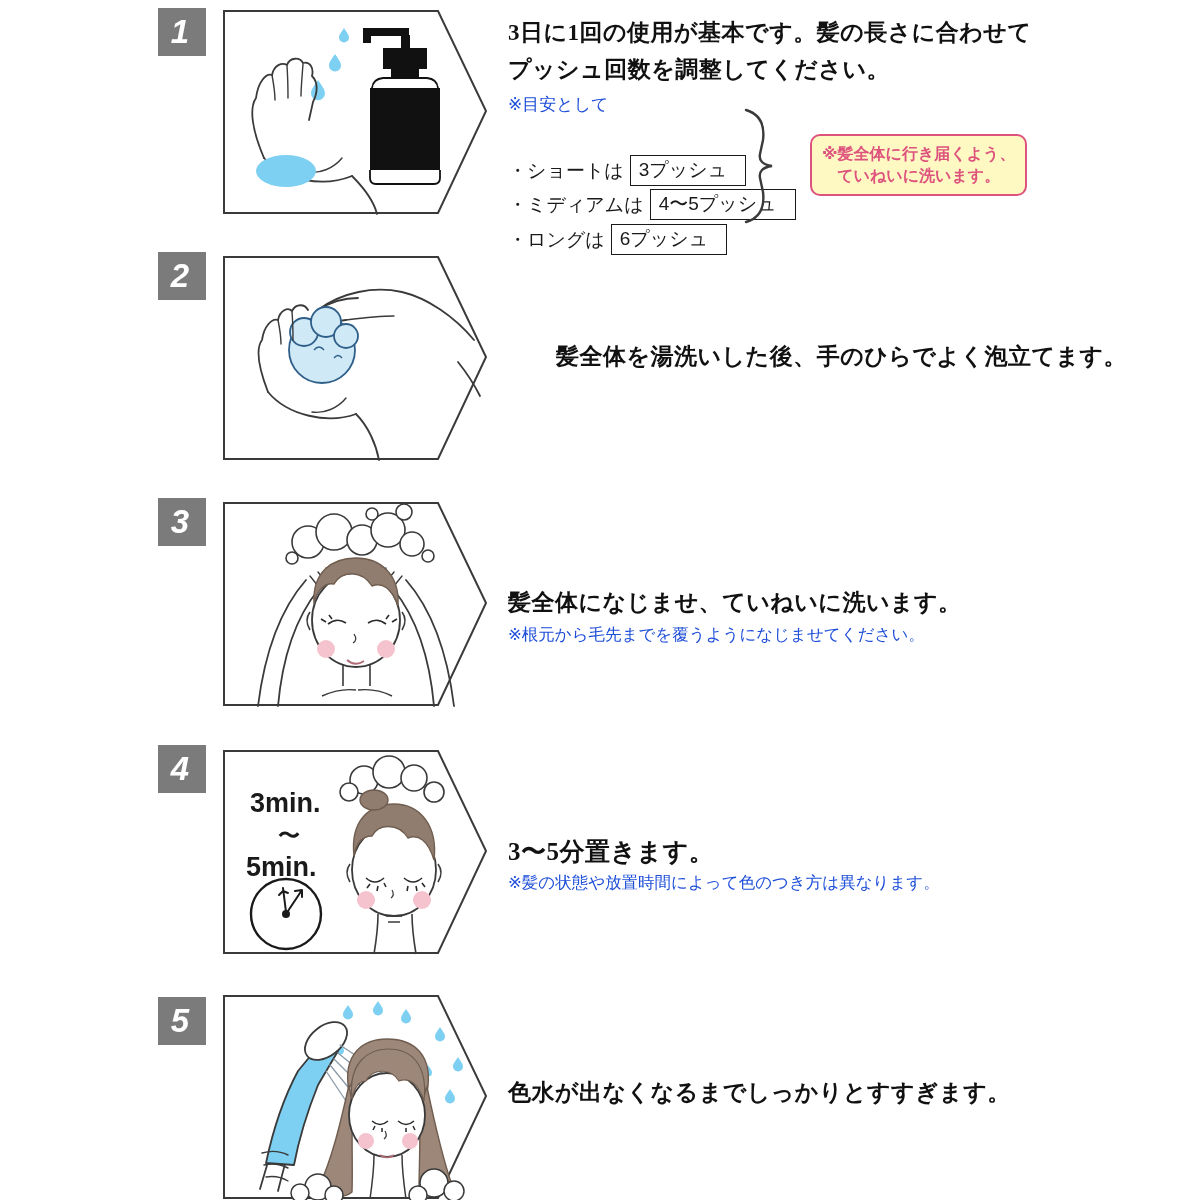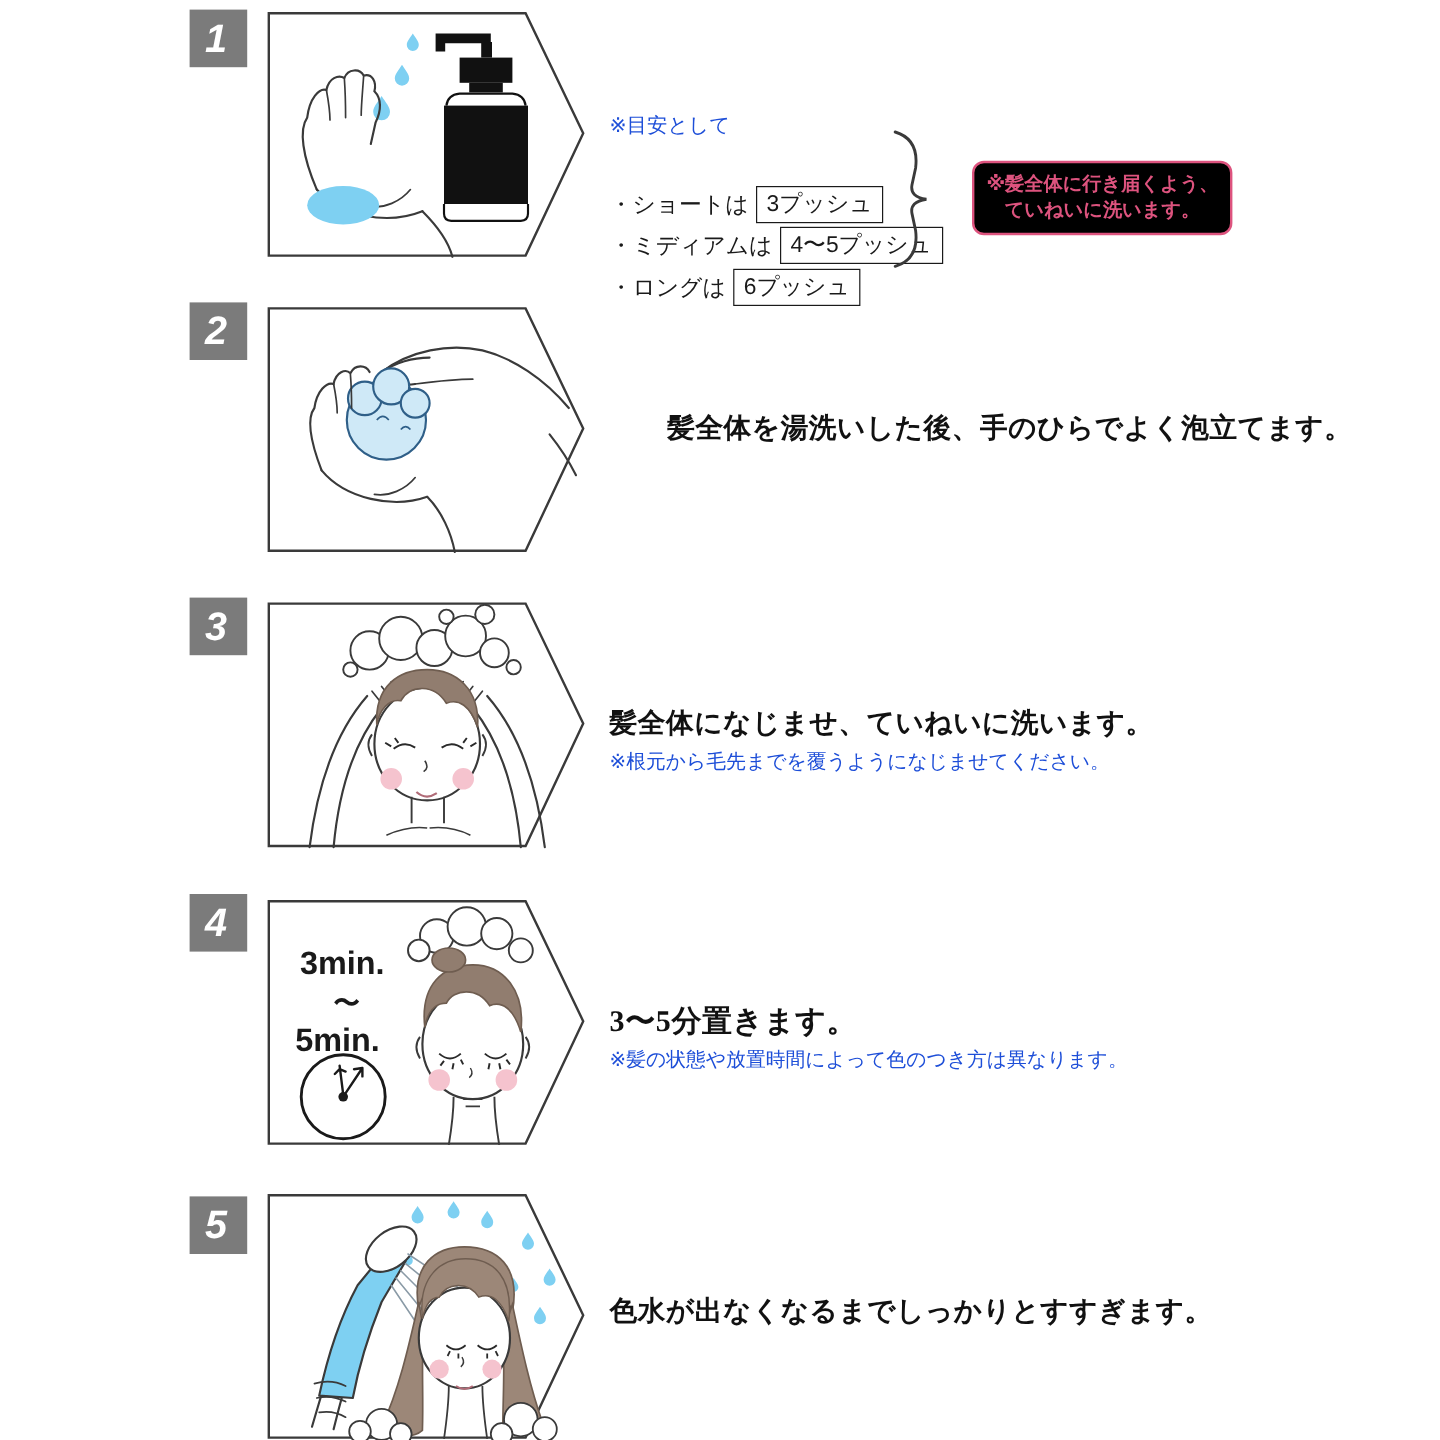--- a/index.html
+++ b/index.html
@@ -22,26 +22,26 @@
     letter-spacing:0.5px; white-space:nowrap;
   }
   .note-txt {
     font-size:16.5px; color:#1d4ed8; font-weight:400; white-space:nowrap;text-align:right;
   }
   .list-row {
     font-size:19px; font-weight:500; color:#1a1a1a; white-space:nowrap;
     display:flex; align-items:center; gap:6px;margin-top:36px;
   }
   .boxed {
-    border:1.5px solid #1a1a1a; padding:1px 8px 2px 8px; display:inline-block;
+    border:1.5px solid #1a1a1a; padding:1px 18px 2px 8px; display:inline-block;
   }
   .pink-note {
     border:2px solid #dd537e; border-radius:10px; color:#dd537e;
     font-size:16px; font-weight:bold; text-align:center;
-    padding:7px 10px; line-height:22px; white-space:nowrap; background:#000000;
+    padding:7px 10px; line-height:22px; white-space:nowrap; background:#fef9c3;
   }
   svg text.timer {
     font-family:"Liberation Sans","DejaVu Sans",sans-serif;
     font-weight:bold; fill:#1a1a1a;
   }
 </style>
 </head>
 <body>
 
 <div class="abs badge" style="left:158px; top:8px;">1</div>
@@ -68,20 +68,22 @@
     <rect x="179" y="27" width="9" height="13" fill="#111"></rect>
     <rect x="161" y="40" width="44" height="21" fill="#111"></rect>
     <rect x="169" y="61" width="28" height="8" fill="#111"></rect>
     <path d="M150 80 q1 -9 11 -10 h44 q10 1 11 10" fill="#fff" stroke="#111" stroke-width="1.8"></path>
     <rect x="148" y="80" width="70" height="82" fill="#111"></rect>
     <path d="M148 162 v8 q0 6 6 6 h58 q6 0 6 -6 v-8" fill="#fff" stroke="#111" stroke-width="1.8"></path>
   </g>
 </svg>
 
 <div class="abs" style="left:508px; top:14px;">
+  <div class="main-txt">3日に1回の使用が基本です。髪の長さに合わせて</div>
+  <div class="main-txt">プッシュ回数を調整してください。</div>
 </div>
 <div class="abs note-txt" style="left:508px; top:93px; font-size:17px;">※目安として</div>
 
 <div class="abs list-row" style="left:508px; top:119px;">
   <span>・ショートは</span>
   <span class="boxed">3プッシュ</span>
 </div>
 <div class="abs list-row" style="left:508px; top:153px;">
   <span>・ミディアムは</span>
   <span class="boxed">4〜5プッシュ</span>

